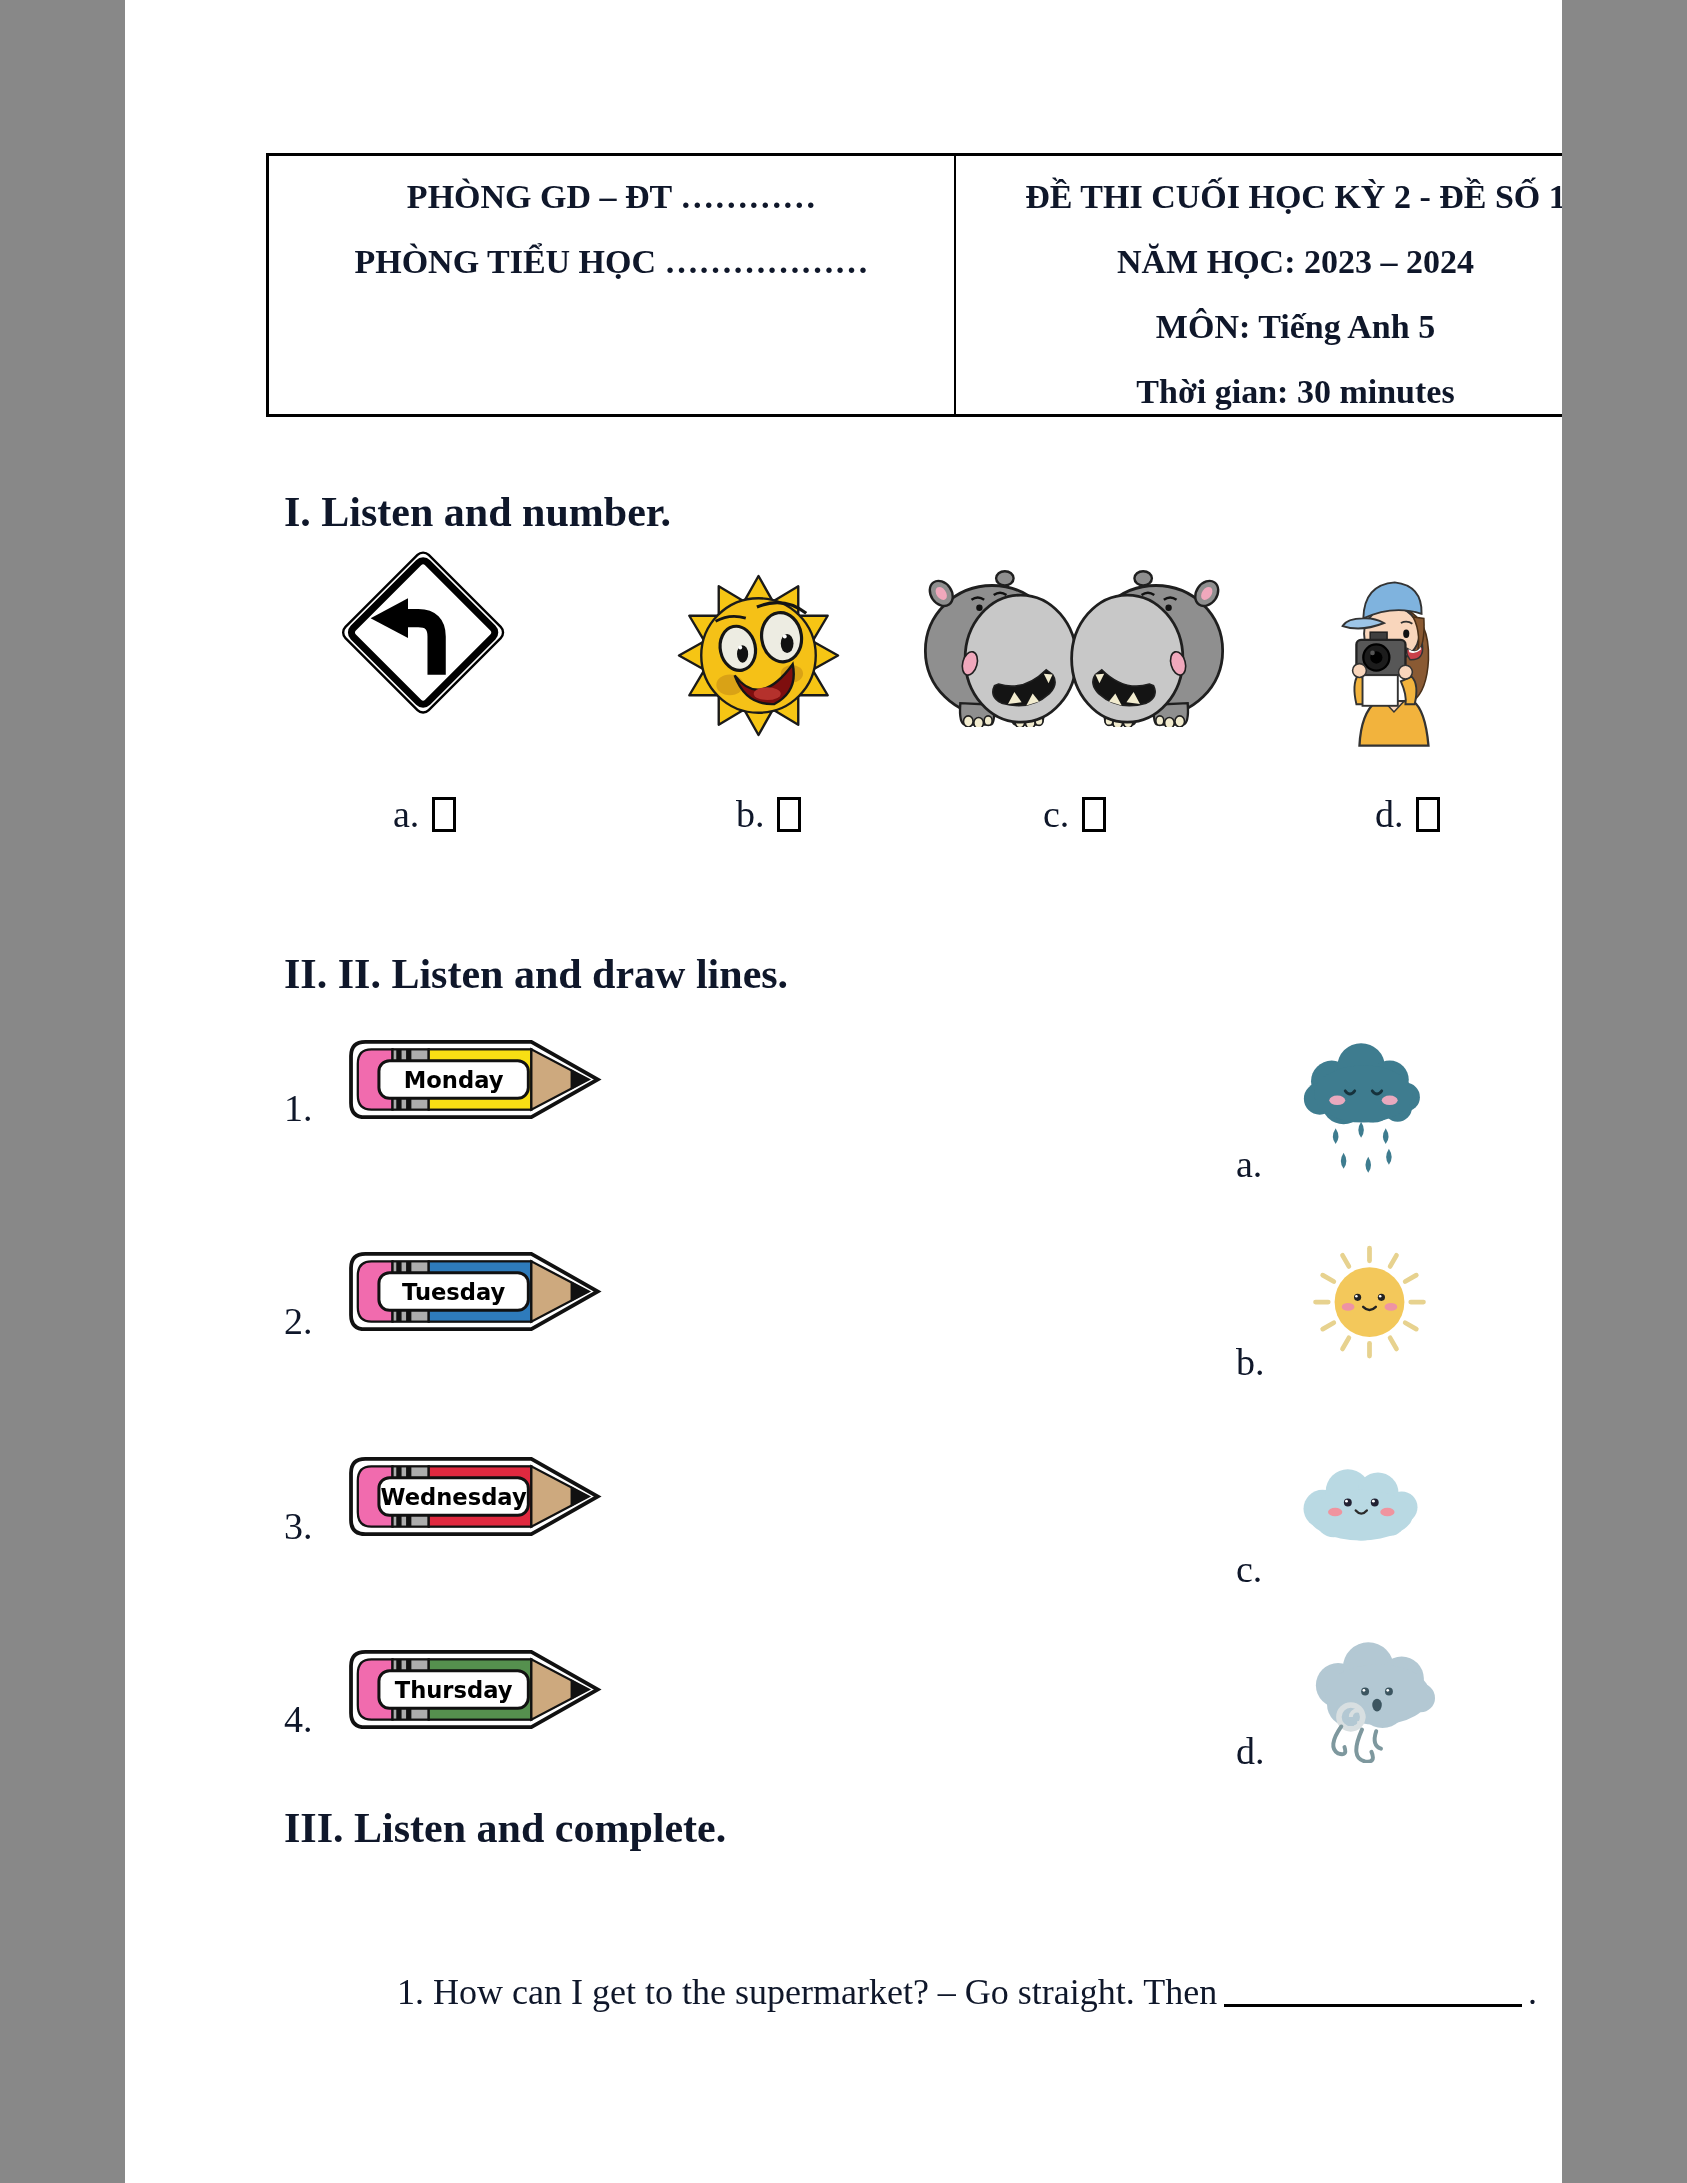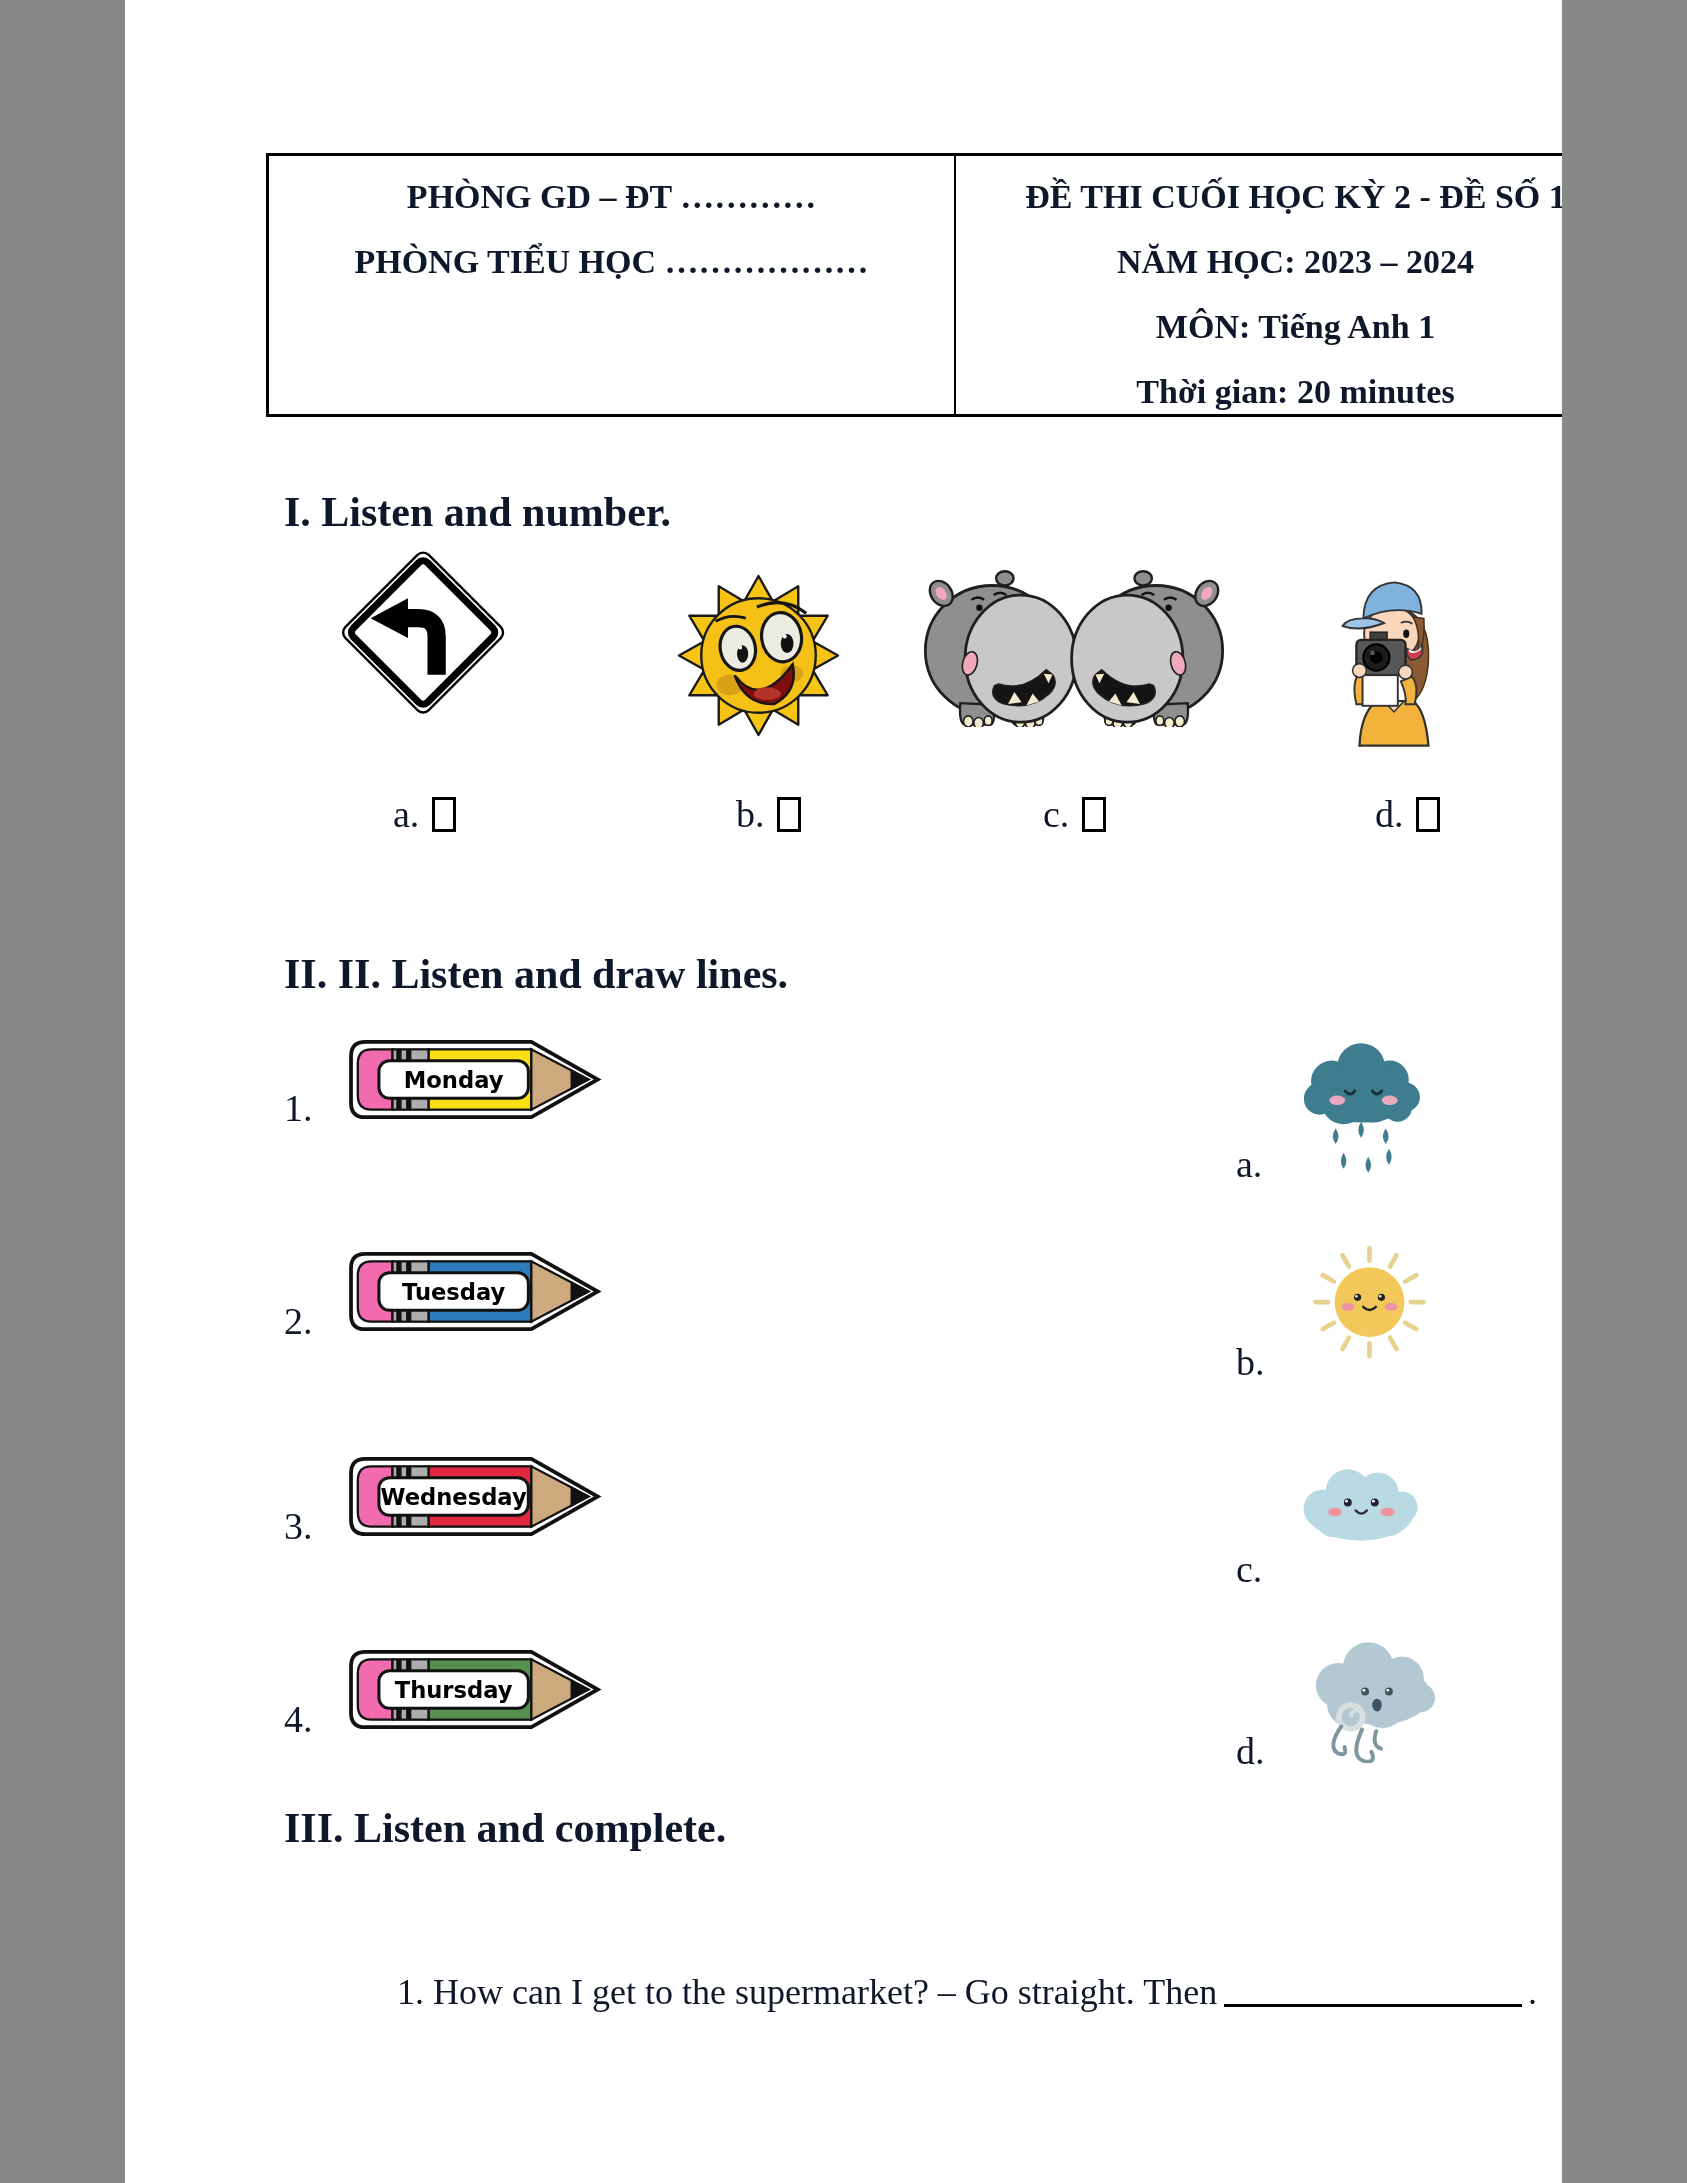--- a/index.html
+++ b/index.html
@@ -32,22 +32,22 @@
 <div class="page">
 
   <div class="abs htable" style="left:141px; top:153px; width:1372px; height:264px;">
     <div class="hcell left">
       <div>PHÒNG GD – ĐT …………</div>
       <div>PHÒNG TIỂU HỌC ………………</div>
     </div>
     <div class="hcell right">
       <div>ĐỀ THI CUỐI HỌC KỲ 2 - ĐỀ SỐ 1</div>
       <div>NĂM HỌC: 2023 – 2024</div>
-      <div>MÔN: Tiếng Anh 1</div>
-      <div>Thời gian: 20 minutes</div>
+      <div>MÔN: Tiếng Anh 5</div>
+      <div>Thời gian: 30 minutes</div>
     </div>
   </div>
 
   <div class="abs sec-title" style="left:159px; top:488px;">I. Listen and number.</div>
 
   <svg class="abs" style="left:213px; top:541px;" width="171" height="187" viewBox="0 0 215 235">
     <g transform="rotate(45 107 115)">
       <rect x="33" y="41" width="148" height="148" rx="10" fill="#fff" stroke="#000" stroke-width="3"></rect>
       <rect x="41" y="49" width="132" height="132" rx="8" fill="#fff" stroke="#000" stroke-width="9"></rect>
     </g>

